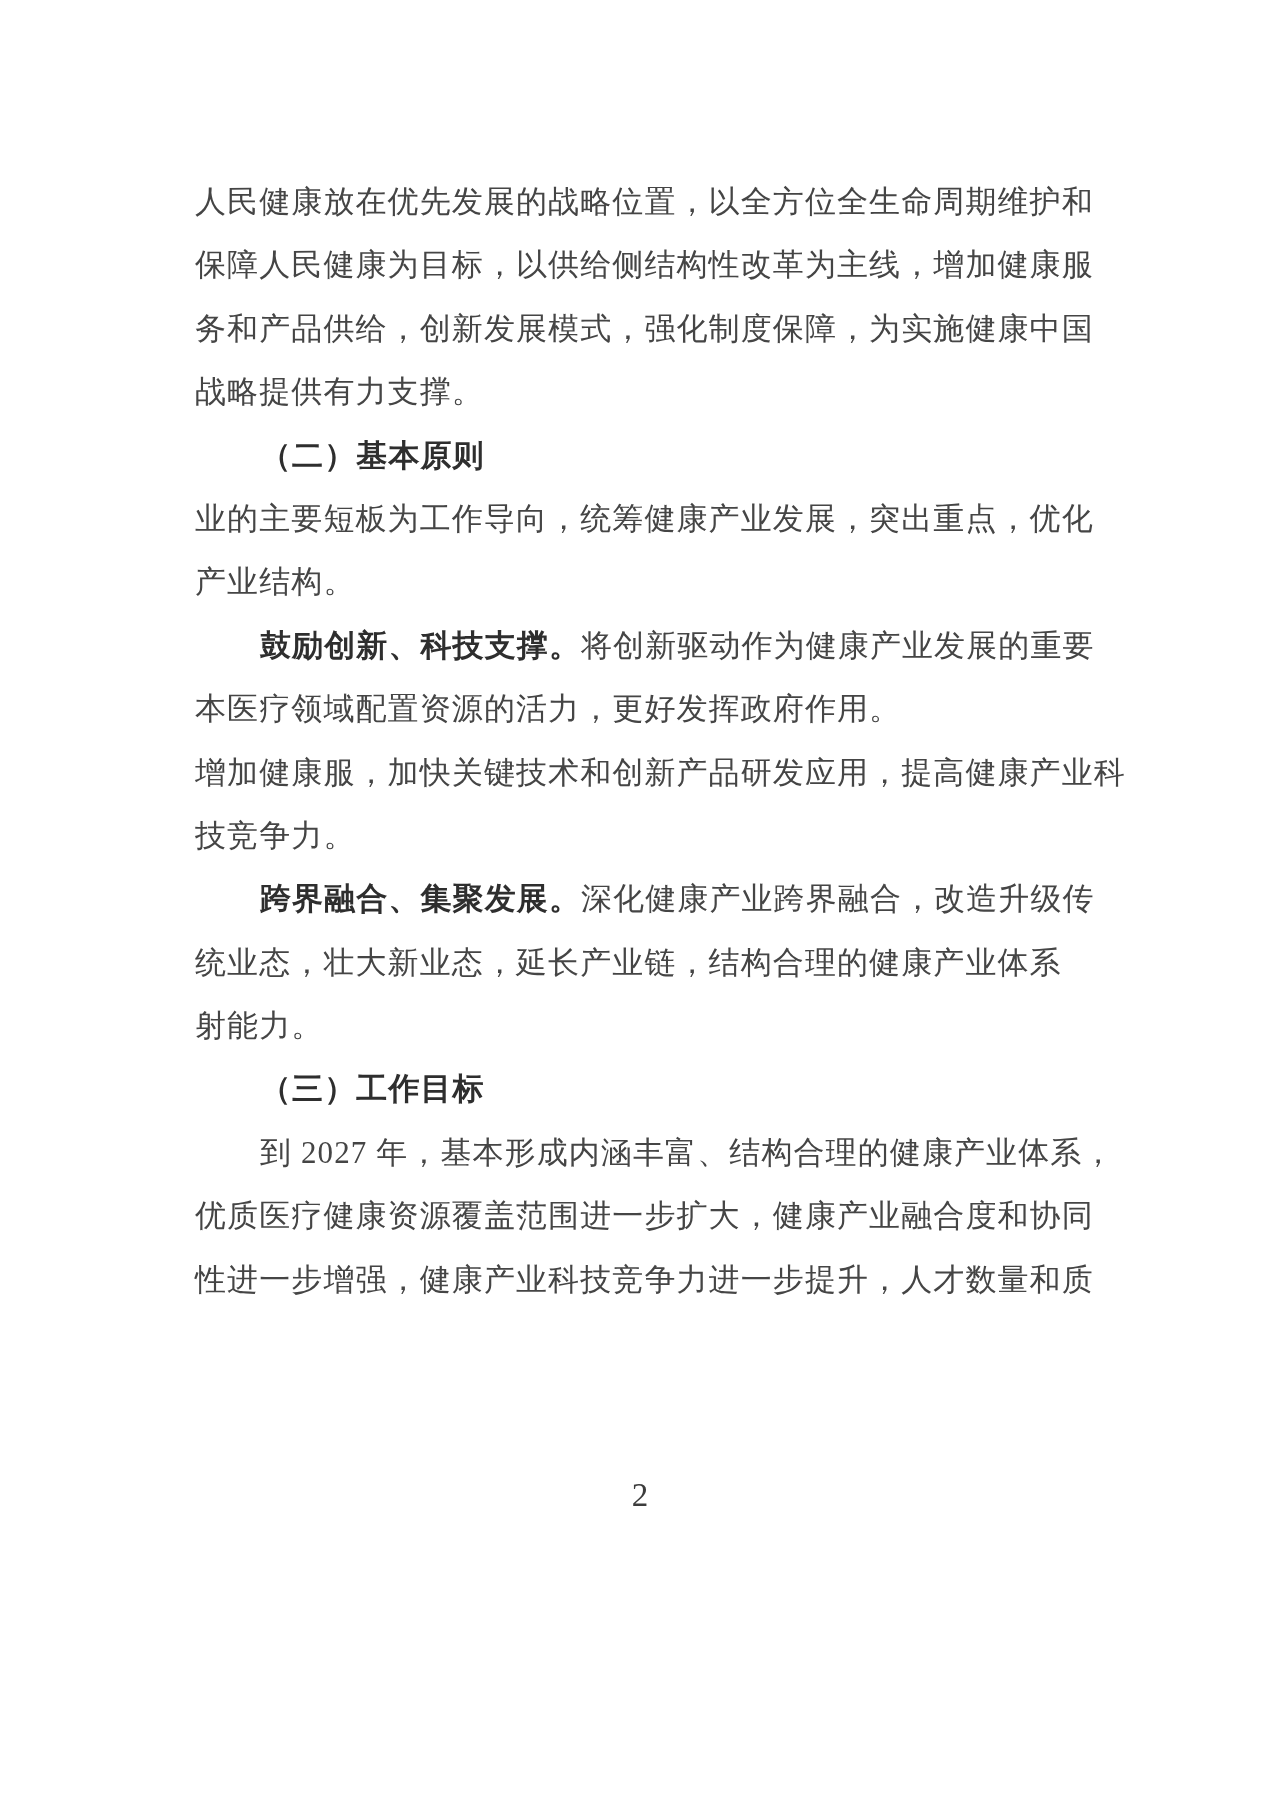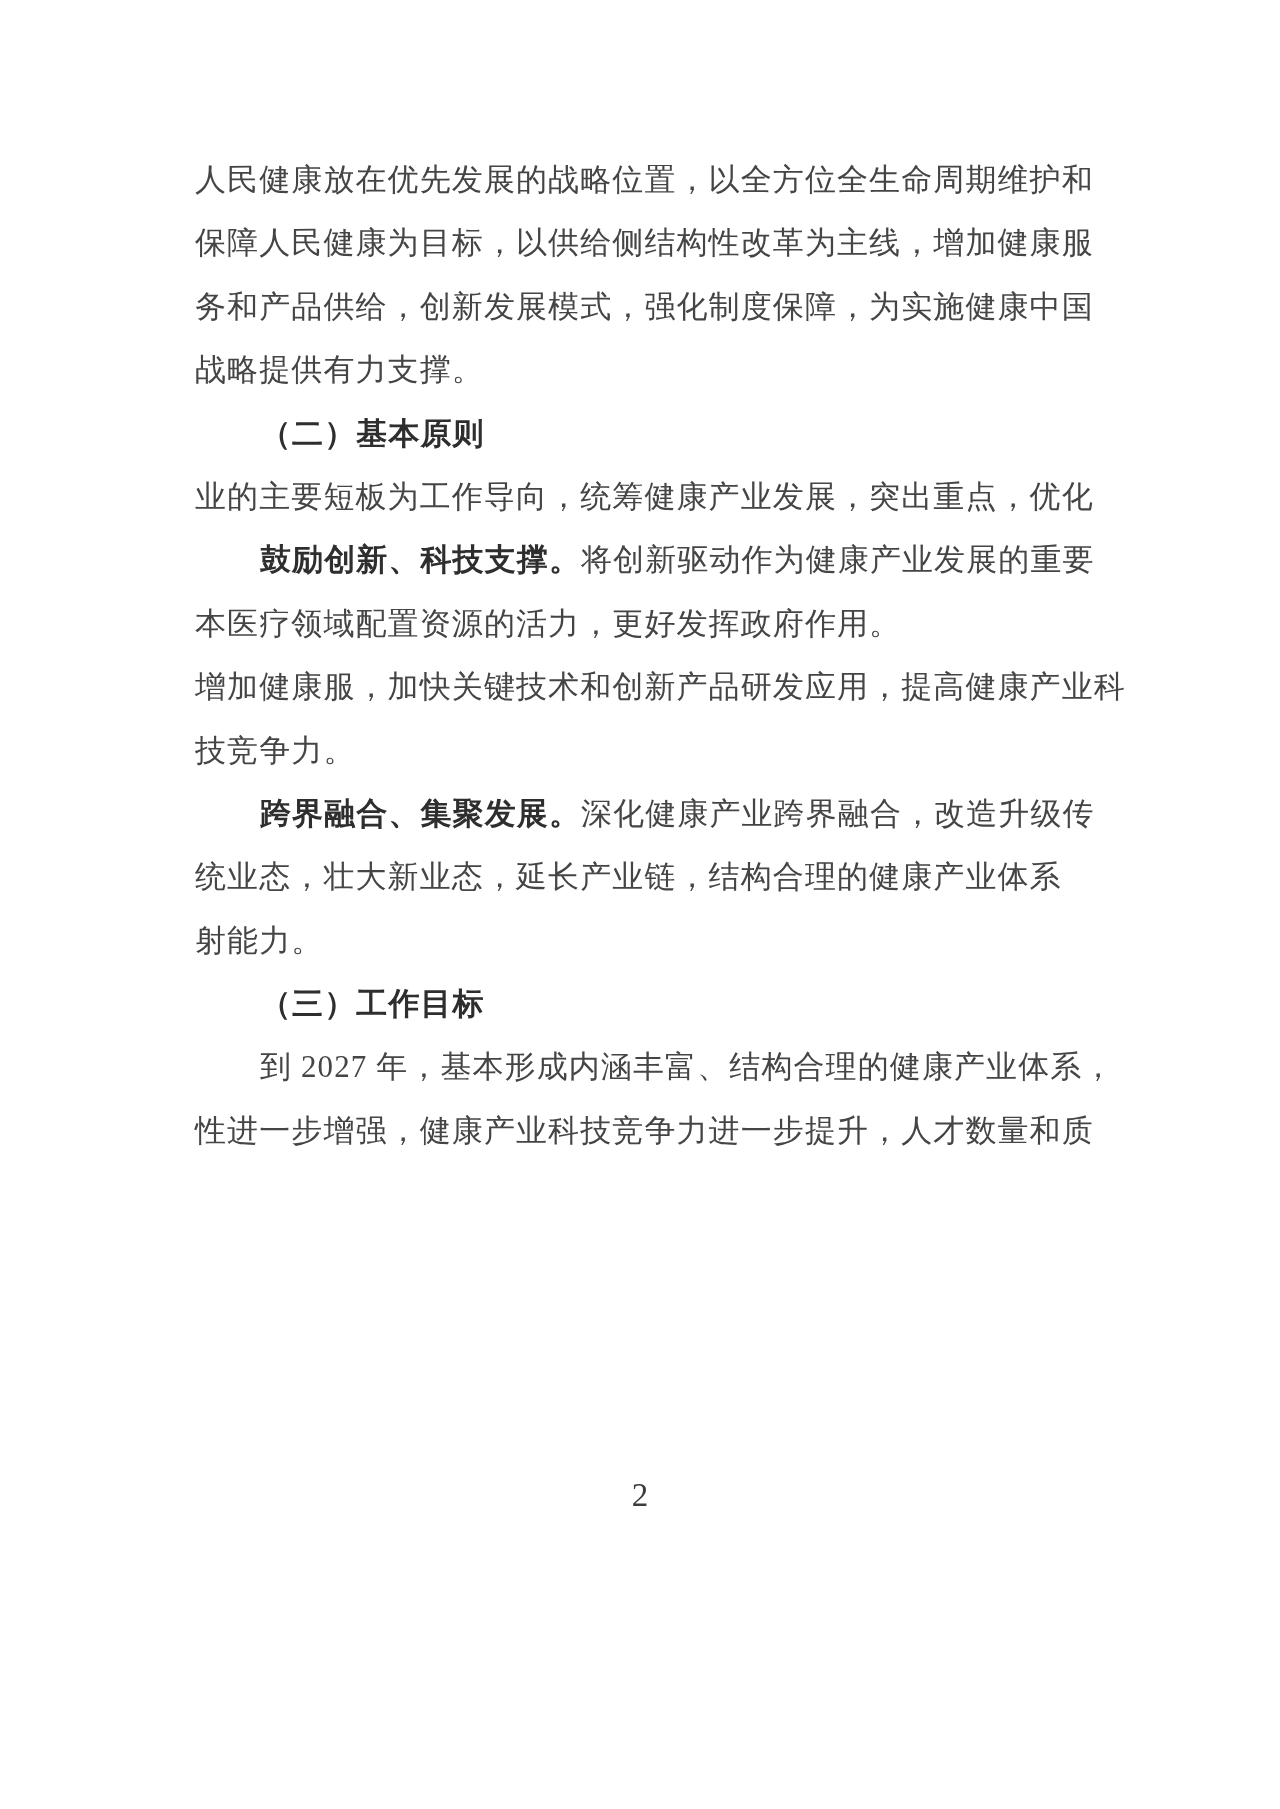--- a/index.html
+++ b/index.html
@@ -11,21 +11,21 @@
     position: relative;
     width: 1280px;
     height: 1809px;
     background: #ffffff;
     overflow: hidden;
     font-family: "Liberation Serif", "DejaVu Serif", serif;
   }
   .text-block {
     position: absolute;
     left: 195px;
-    top: 148px;
+    top: 170px;
     width: 920px;
   }
   .line {
     height: 63.4px;
     line-height: 63.4px;
     font-size: 31px;
     letter-spacing: 1.1px;
     color: #454545;
     white-space: nowrap;
   }
@@ -60,40 +60,42 @@
 
     <div class="line"><span class="lead"></span><span>务和产品供给，创新发展模式，强化制度保障，为实施健康中国</span></div>
 
     <div class="line"><span class="lead"></span><span>战略提供有力支撑。</span></div>
 
     <div class="line indent"><span class="lead">（二）基本原则</span><span></span></div>
 
 
     <div class="line"><span class="lead"></span><span>业的主要短板为工作导向，统筹健康产业发展，突出重点，优化</span></div>
 
+    <div class="line"><span class="lead"></span><span>产业结构。</span></div>
 
 
     <div class="line indent"><span class="lead">鼓励创新、科技支撑。</span><span>将创新驱动作为健康产业发展的重要</span></div>
 
     <div class="line"><span class="lead"></span><span>本医疗领域配置资源的活力，更好发挥政府作用。</span></div>
 
     <div class="line"><span class="lead"></span><span>增加健康服，加快关键技术和创新产品研发应用，提高健康产业科</span></div>
 
     <div class="line"><span class="lead"></span><span>技竞争力。</span></div>
 
     <div class="line indent"><span class="lead">跨界融合、集聚发展。</span><span>深化健康产业跨界融合，改造升级传</span></div>
 
     <div class="line"><span class="lead"></span><span>统业态，壮大新业态，延长产业链，结构合理的健康产业体系</span></div>
 
     <div class="line"><span class="lead"></span><span>射能力。</span></div>
 
     <div class="line indent"><span class="lead">（三）工作目标</span><span></span></div>
 
     <div class="line indent"><span class="lead"></span><span>到 2027 年，基本形成内涵丰富、结构合理的健康产业体系，</span></div>
 
+    <div class="line"><span class="lead"></span><span>优质医疗健康资源覆盖范围进一步扩大，健康产业融合度和协同</span></div>
 
     <div class="line"><span class="lead"></span><span>性进一步增强，健康产业科技竞争力进一步提升，人才数量和质</span></div>
 
   </div>
 
   <div class="page-number">2</div>
 
 </div>
 
 </body></html>

